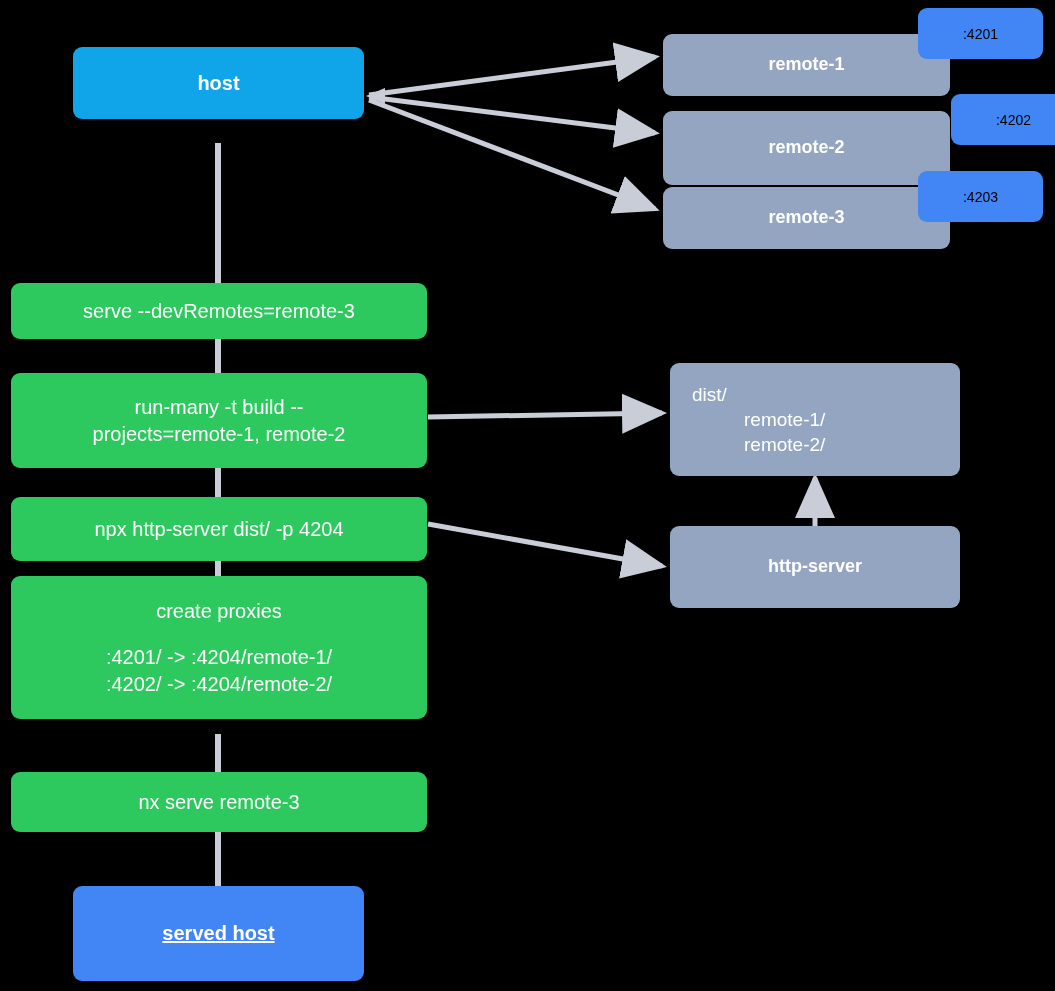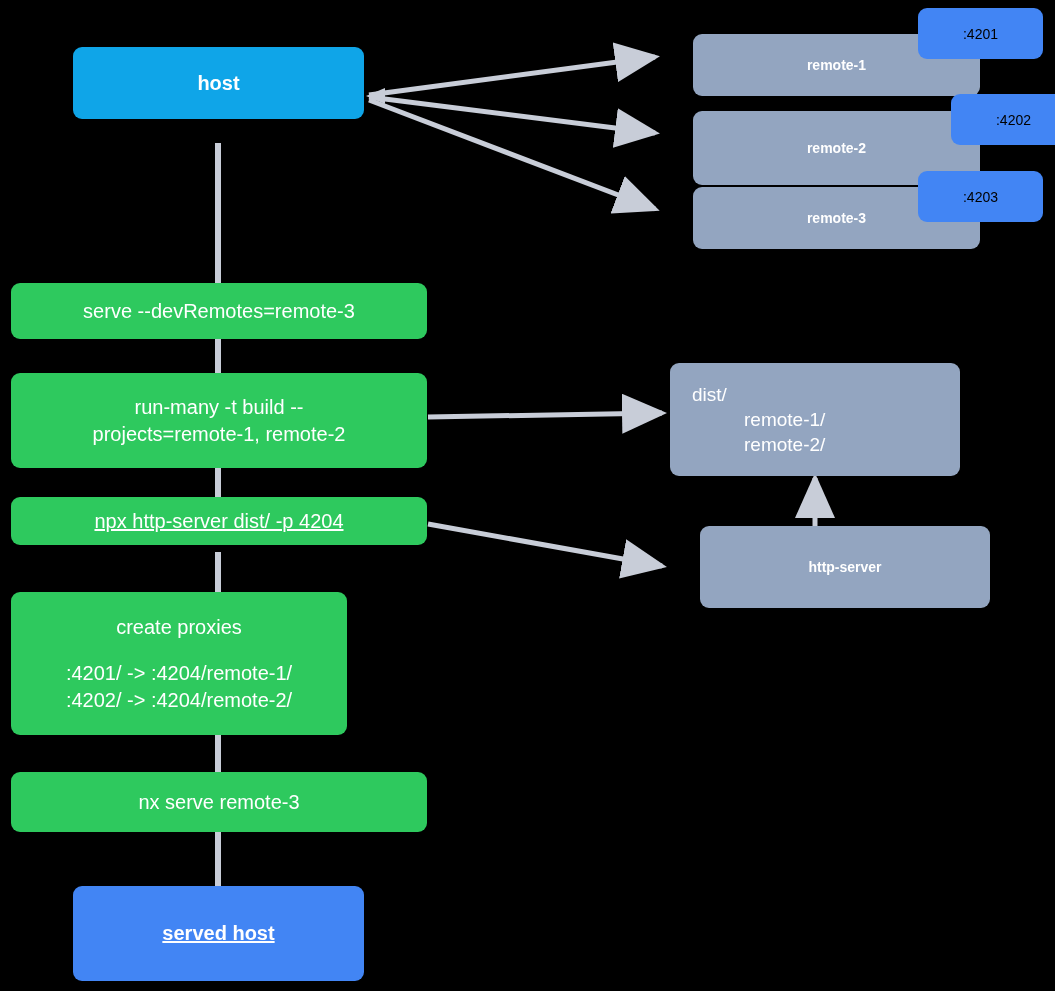--- a/index.html
+++ b/index.html
@@ -48,22 +48,21 @@
     text-decoration: underline;
   }
   .node-cmd {
     background: #2ec95e;
     font-size: 20px;
     font-weight: normal;
   }
   .node-remote {
     background: #93a5c0;
     font-weight: bold;
-    font-size: 14px;
-    margin-left: 30px;
+    font-size: 18px;
   }
   .node-artifact {
     background: #93a5c0;
     font-size: 19px;
     font-weight: normal;
     align-items: flex-start;
     text-align: left;
   }
   .node-artifact .line {
     padding-left: 22px;
@@ -168,25 +167,25 @@
 
   <div class="node node-cmd" style="left:11px; top:283px; width:416px; height:56px;">
     <span class="line">serve --devRemotes=remote-3</span>
   </div>
 
   <div class="node node-cmd" style="left:11px; top:373px; width:416px; height:95px;">
     <span class="line">run-many -t build --</span>
     <span class="line">projects=remote-1, remote-2</span>
   </div>
 
-  <div class="node node-cmd" style="left:11px; top:497px; width:416px; height:48px;text-decoration:underline;">
+  <div class="node node-cmd" style="left:11px; top:497px; width:416px; height:64px;">
     <span class="line">npx http-server dist/ -p 4204</span>
   </div>
 
-  <div class="node node-cmd" style="left:11px; top:592px; width:336px; height:143px;">
+  <div class="node node-cmd" style="left:11px; top:576px; width:416px; height:143px;">
     <span class="line">create proxies</span>
     <span class="spacer-gap"></span>
     <span class="line">:4201/ -&gt; :4204/remote-1/</span>
     <span class="line">:4202/ -&gt; :4204/remote-2/</span>
   </div>
 
   <div class="node node-cmd" style="left:11px; top:772px; width:416px; height:60px;">
     <span class="line">nx serve remote-3</span>
   </div>
 

